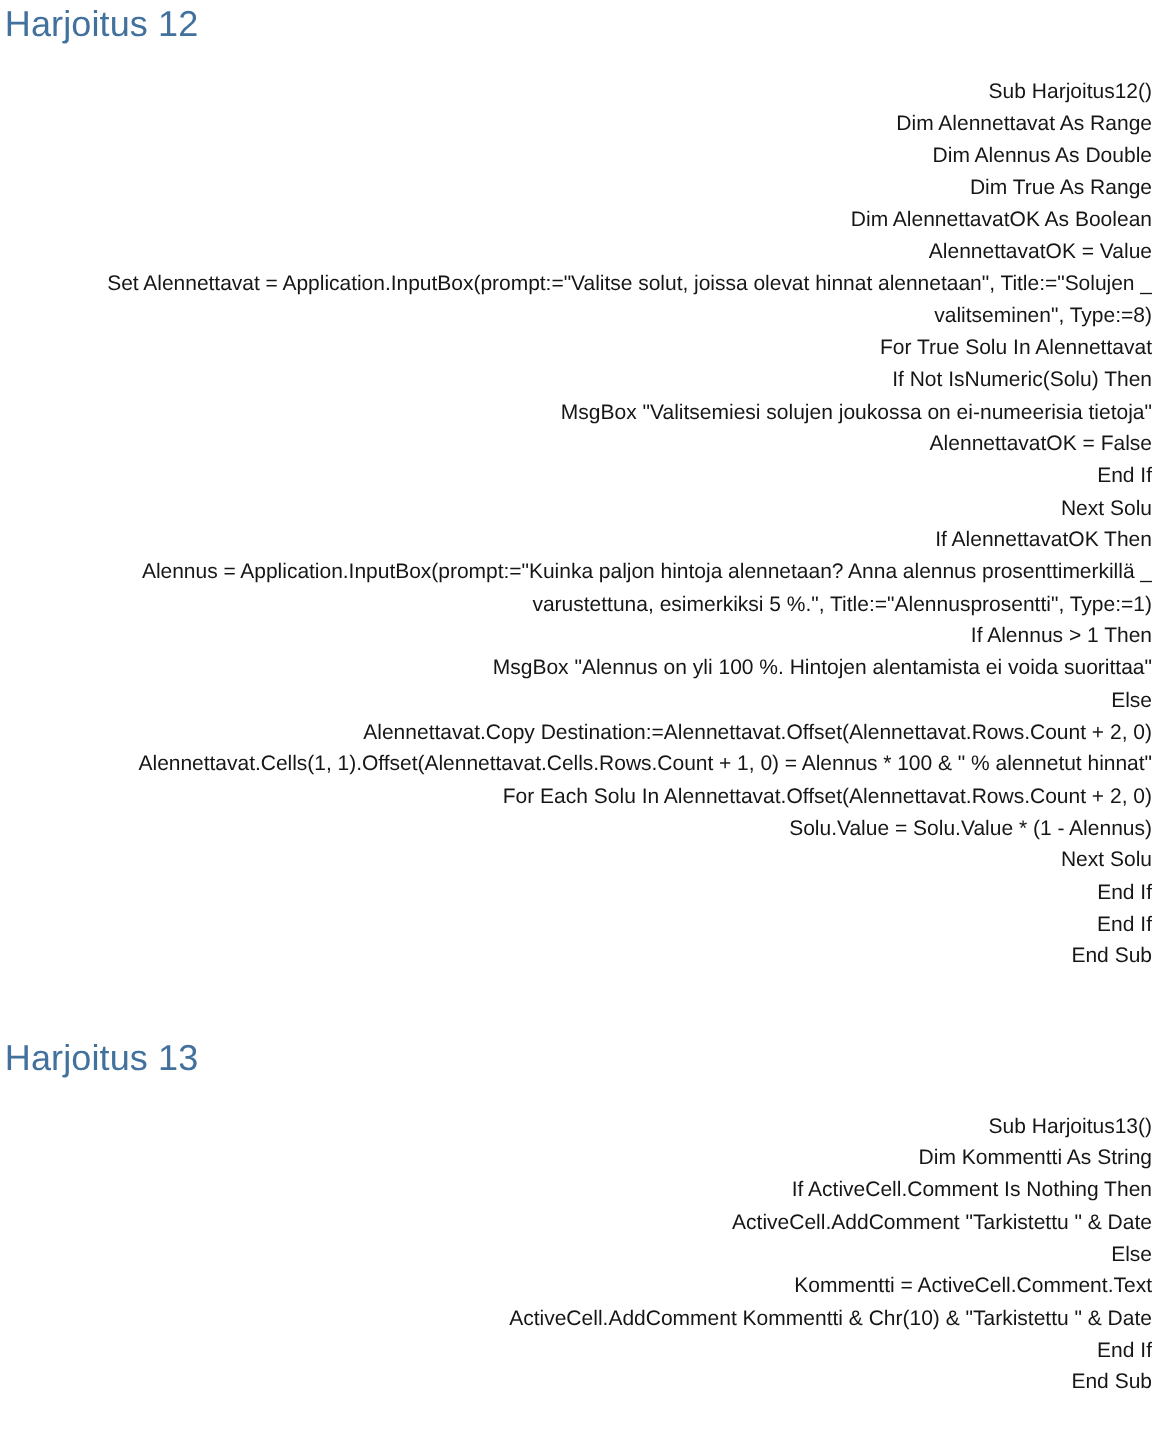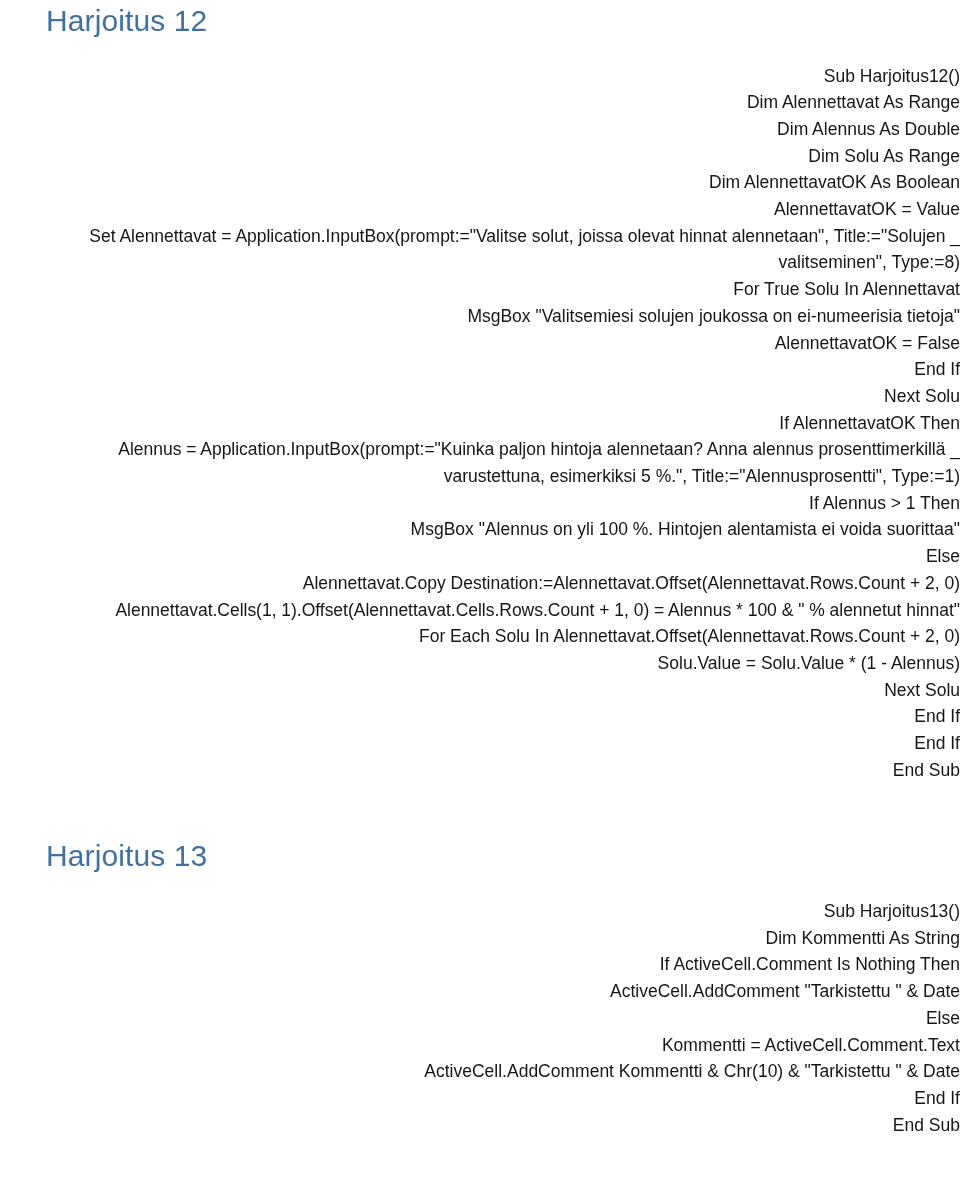--- a/index.html
+++ b/index.html
@@ -17,21 +17,20 @@
   }
   .page {
     width: 960px;
     height: 1194px;
     box-sizing: border-box;
     padding: 0 0 0 0;
     position: relative;
   }
   .section {
     position: relative;
-    padding-left: 42px;
   }
   h1.heading {
     color: #41719C;
     font-size: 30px;
     font-weight: normal;
     line-height: 1.15;
     margin: 0;
     padding: 0;
     letter-spacing: 0.1px;
     font-family: "Liberation Sans", sans-serif;
@@ -78,26 +77,27 @@
 <body>
 
 <div class="page">
 
   <div class="section sec-12">
     <h1 class="heading">Harjoitus 12</h1>
     <div class="codeblock">
       <div class="line">Sub Harjoitus12()</div>
       <div class="line">    Dim Alennettavat As Range</div>
       <div class="line">    Dim Alennus As Double</div>
-      <div class="line">    Dim Solu As Range</div>
+      <div class="line">    Dim True As Range</div>
       <div class="line">    Dim AlennettavatOK As Boolean</div>
       <div class="line">    AlennettavatOK = Value</div>
       <div class="line long">    Set Alennettavat = Application.InputBox(prompt:="Valitse solut, joissa olevat hinnat alennetaan", Title:="Solujen _</div>
       <div class="line wrap">valitseminen", Type:=8)</div>
       <div class="line">    For True Solu In Alennettavat</div>
+      <div class="line">        If Not IsNumeric(Solu) Then</div>
       <div class="line">            MsgBox "Valitsemiesi solujen joukossa on ei-numeerisia tietoja"</div>
       <div class="line">            AlennettavatOK = False</div>
       <div class="line">        End If</div>
       <div class="line">    Next Solu</div>
       <div class="line">    If AlennettavatOK Then</div>
       <div class="line long">        Alennus = Application.InputBox(prompt:="Kuinka paljon hintoja alennetaan? Anna alennus prosenttimerkillä _</div>
       <div class="line wrap">varustettuna, esimerkiksi 5 %.", Title:="Alennusprosentti", Type:=1)</div>
       <div class="line">        If Alennus &gt; 1 Then</div>
       <div class="line">            MsgBox "Alennus on yli 100 %. Hintojen alentamista ei voida suorittaa"</div>
       <div class="line">        Else</div>

